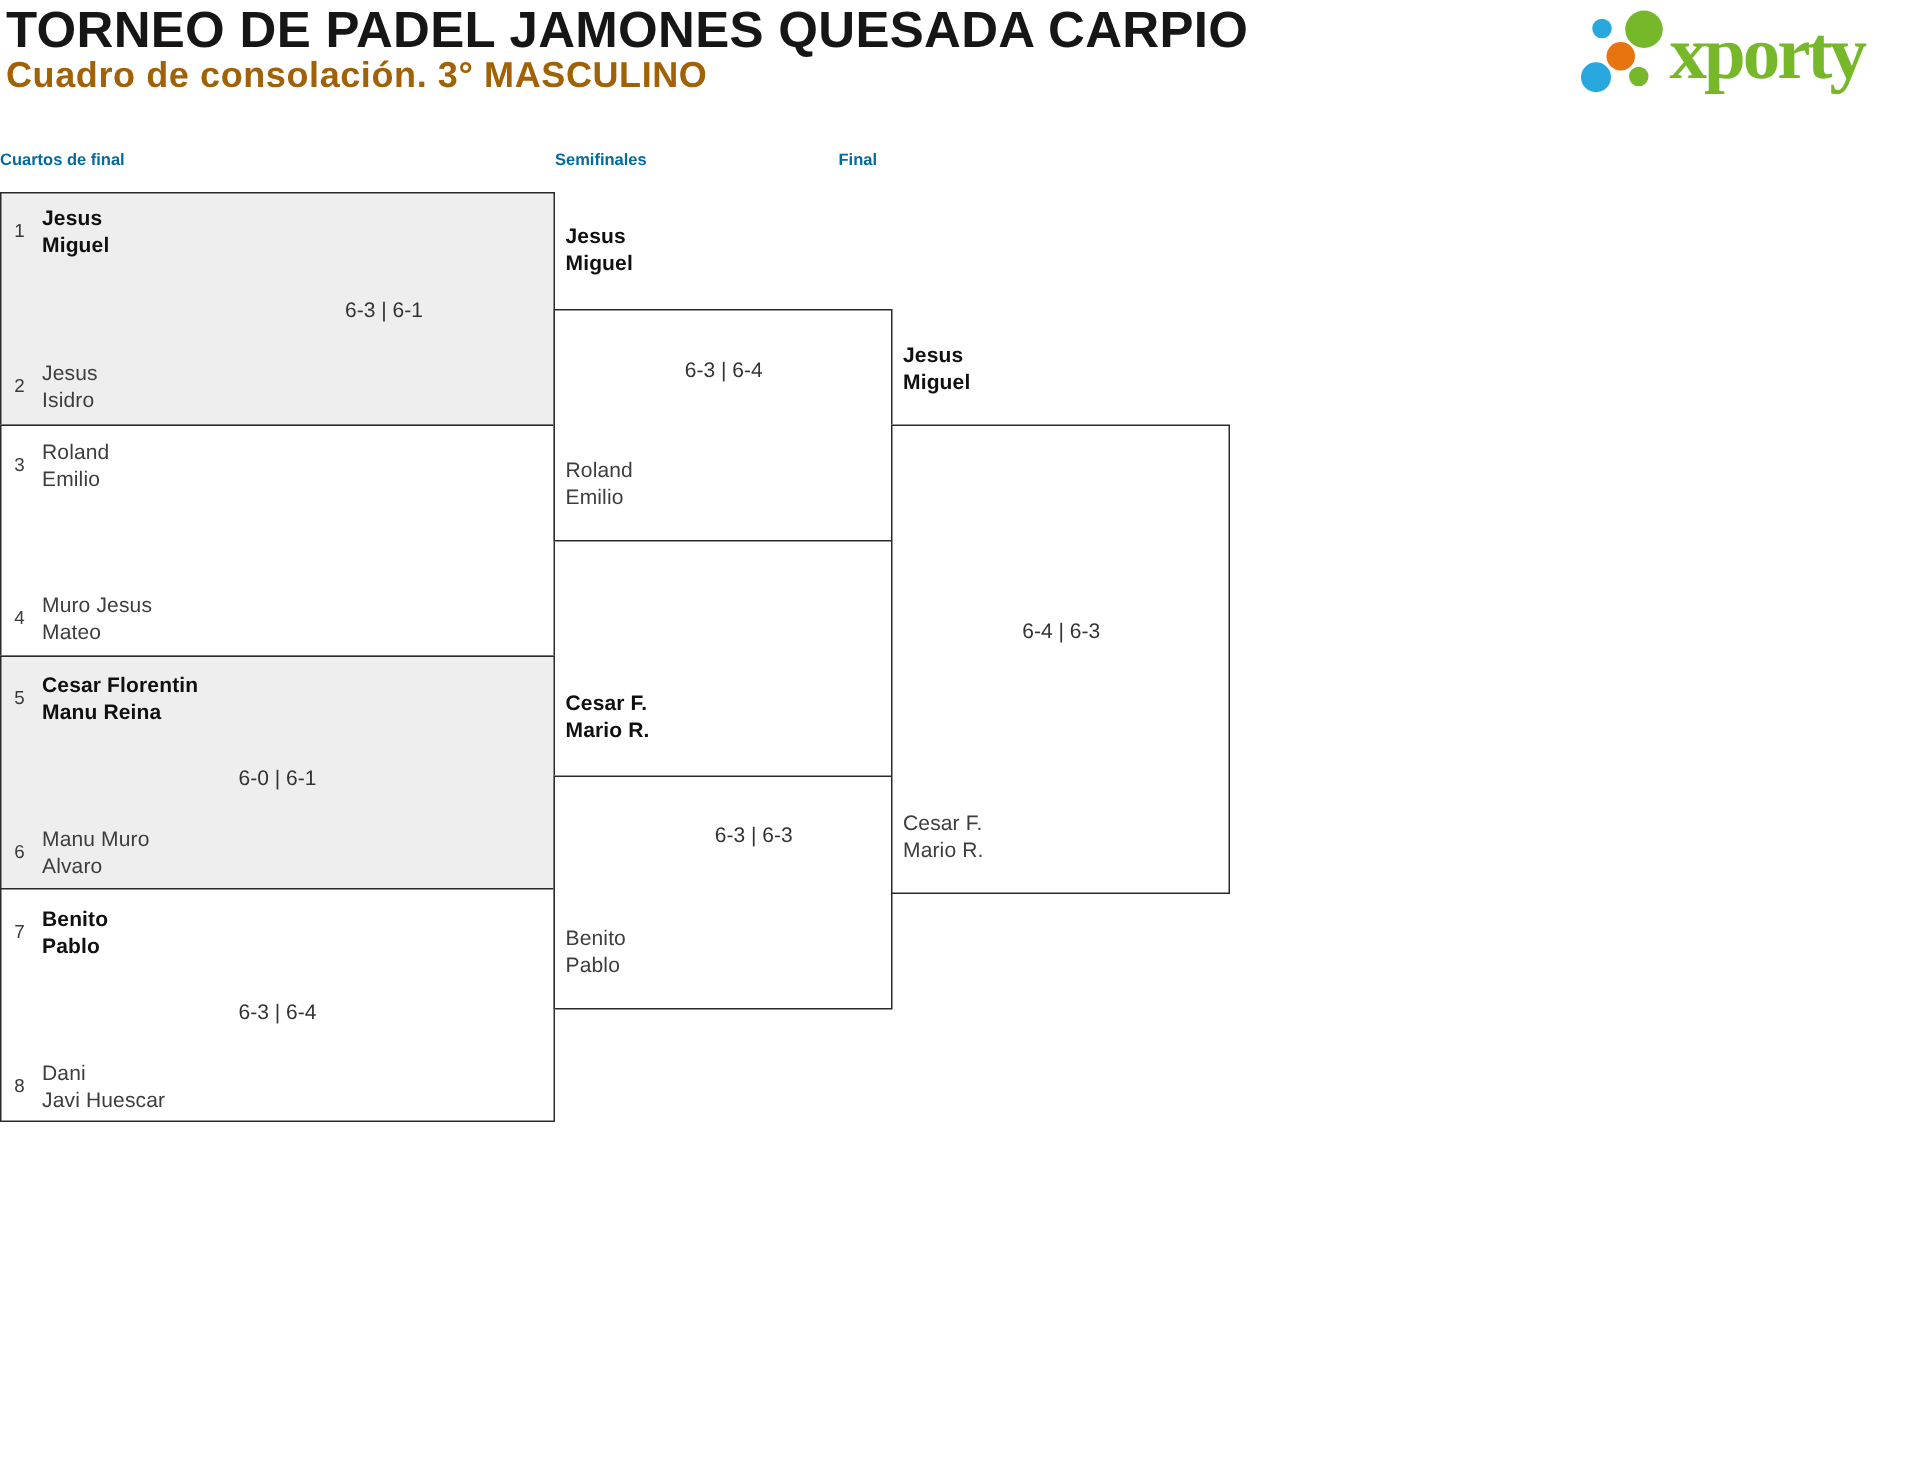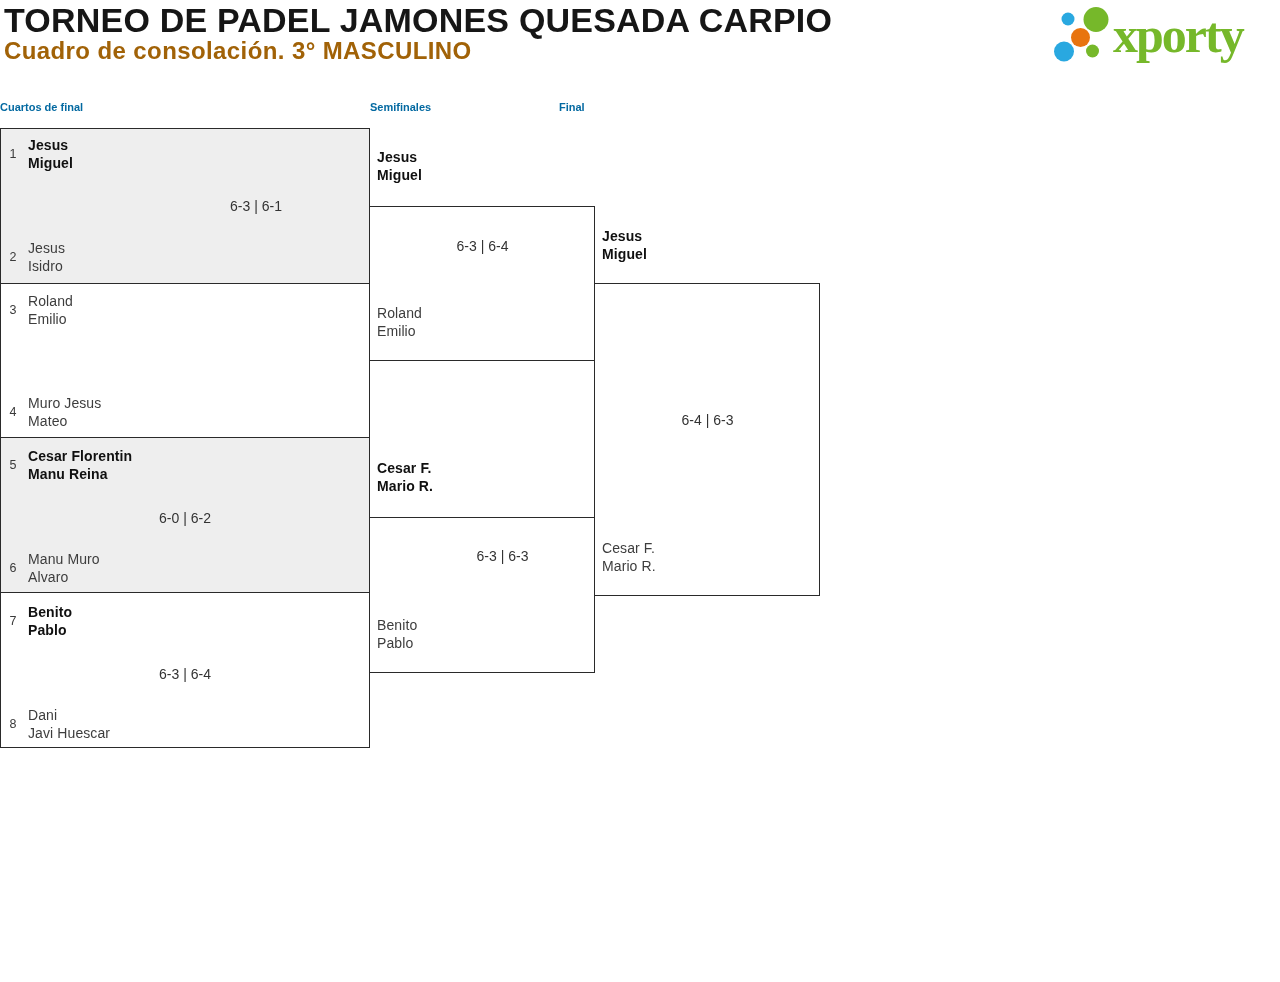--- a/index.html
+++ b/index.html
@@ -151,19 +151,19 @@
     </span>
   </div>
   <div class="team" style="left:602px;top:539px;">
     <span class="names">
       <span class="pl">Cesar F.</span>
       <span class="pl">Mario R.</span>
     </span>
   </div>
 
   <div class="score" style="left:0;top:197px;width:444px;padding-left:34px;">6-3 | 6-1</div>
-  <div class="score" style="left:0;top:509px;width:370px;">6-0 | 6-2</div>
+  <div class="score" style="left:0;top:509px;width:370px;">6-0 | 6-1</div>
   <div class="score" style="left:0;top:665px;width:370px;">6-3 | 6-4</div>
   <div class="score" style="left:370px;top:237px;width:225px;">6-3 | 6-4</div>
   <div class="score" style="left:370px;top:547px;width:225px;margin-left:20px;">6-3 | 6-3</div>
   <div class="score" style="left:595px;top:391px;width:225px;margin-top:20px;">6-4 | 6-3</div>
 
 </div>
 
 </body></html>

